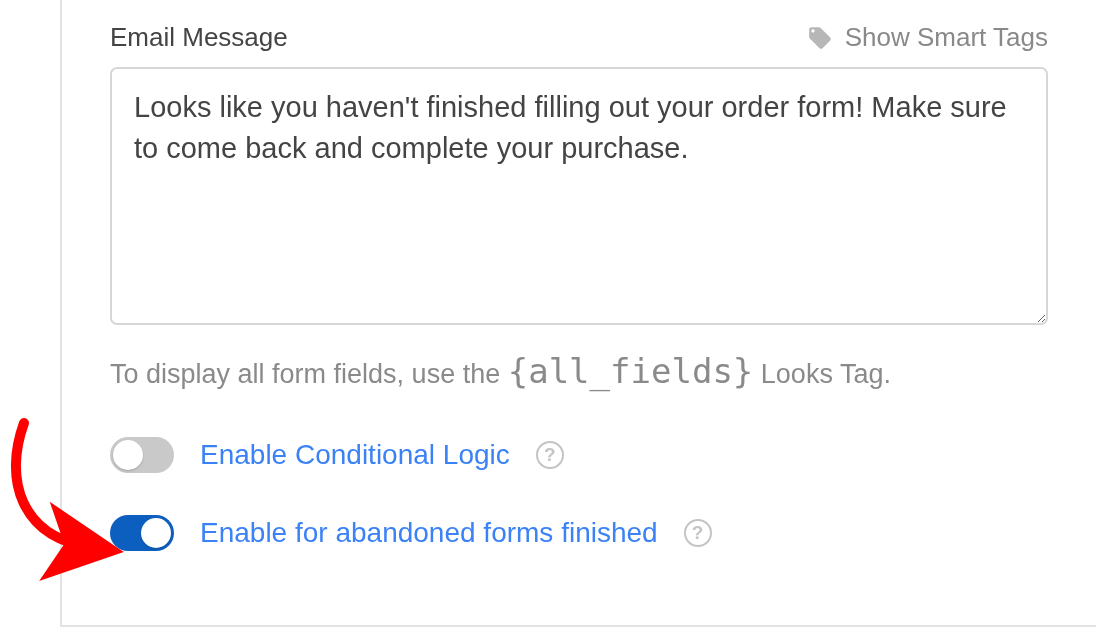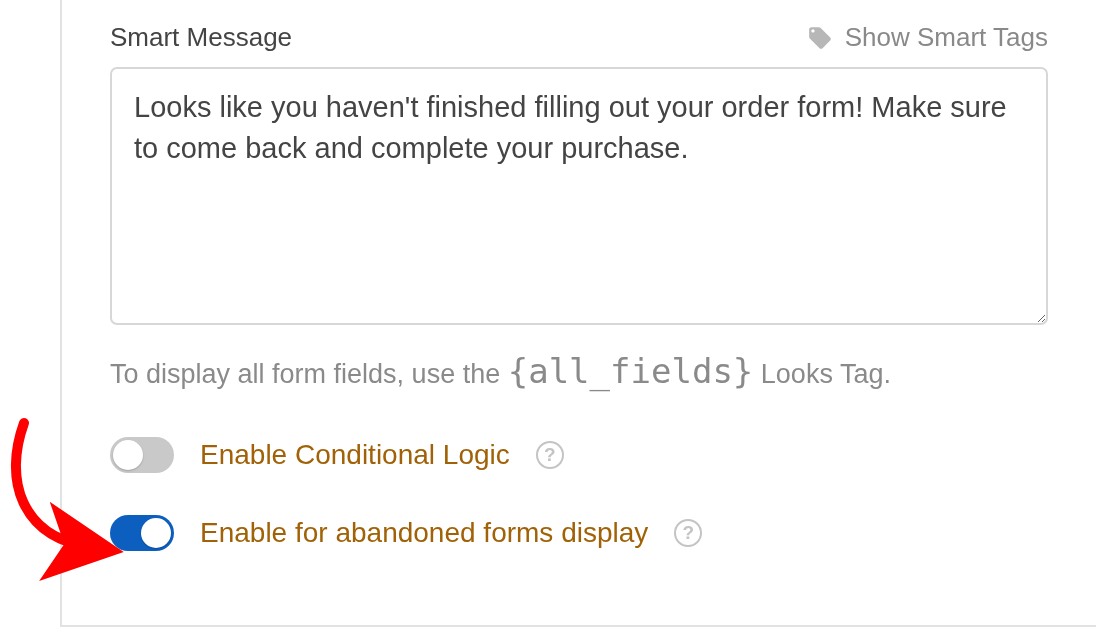--- a/index.html
+++ b/index.html
@@ -102,21 +102,21 @@
     box-shadow: 0 1px 2px rgba(0,0,0,.2);
   }
   .toggle.on {
     background: #0d5fbf;
   }
   .toggle.on .knob {
     left: 31px;
   }
   .toggle-label {
     font-size: 28px;
-    color: #a16207;
+    color: #3b82f6;
   }
   .help-icon {
     width: 28px;
     height: 28px;
     border: 2px solid #c4c4c4;
     border-radius: 50%;
     display: inline-flex;
     align-items: center;
     justify-content: center;
     color: #c4c4c4;
@@ -135,21 +135,21 @@
     pointer-events: none;
     z-index: 5;
   }
 </style>
 </head>
 <body>
 
 <div class="panel">
 
   <div class="header-row">
-    <div class="field-label">Smart Message</div>
+    <div class="field-label">Email Message</div>
     <div class="smart-tags-link">
       <svg class="tag-icon" viewBox="0 0 24 24">
         <path d="M21.41 11.58l-9-9C12.05 2.22 11.55 2 11 2H4c-1.1 0-2 .9-2 2v7c0 .55.22 1.05.59 1.42l9 9c.36.36.86.58 1.41.58.55 0 1.05-.22 1.41-.59l7-7c.37-.36.59-.86.59-1.41 0-.55-.23-1.06-.59-1.42zM5.5 7C4.67 7 4 6.33 4 5.5S4.67 4 5.5 4 7 4.67 7 5.5 6.33 7 5.5 7z"></path>
       </svg>
       <span>Show Smart Tags</span>
     </div>
   </div>
 
   <div class="textarea-wrap">
     <textarea class="message" style="">Looks like you haven't finished filling out your order form! Make sure to come back and complete your purchase.</textarea>
@@ -166,21 +166,21 @@
         <div class="knob"></div>
       </div>
       <span class="toggle-label">Enable Conditional Logic</span>
       <span class="help-icon">?</span>
     </div>
 
     <div class="toggle-row">
       <div class="toggle on">
         <div class="knob"></div>
       </div>
-      <span class="toggle-label">Enable for abandoned forms display</span>
+      <span class="toggle-label">Enable for abandoned forms finished</span>
       <span class="help-icon">?</span>
     </div>
 
   </div>
 
 </div>
 
 <svg class="arrow-annotation" viewBox="0 0 150 180">
   <defs>
     <marker id="arrowhead" markerWidth="8" markerHeight="8" refX="5" refY="4" orient="auto">

